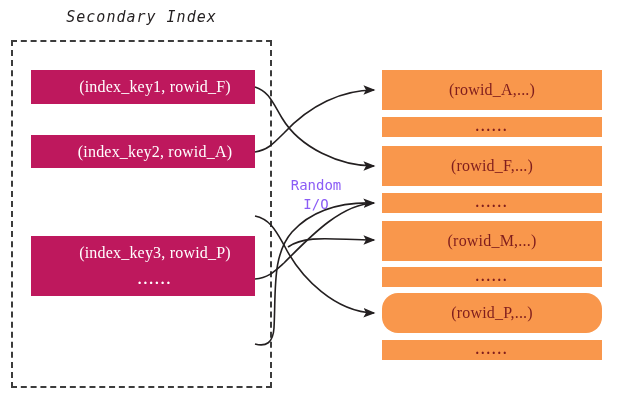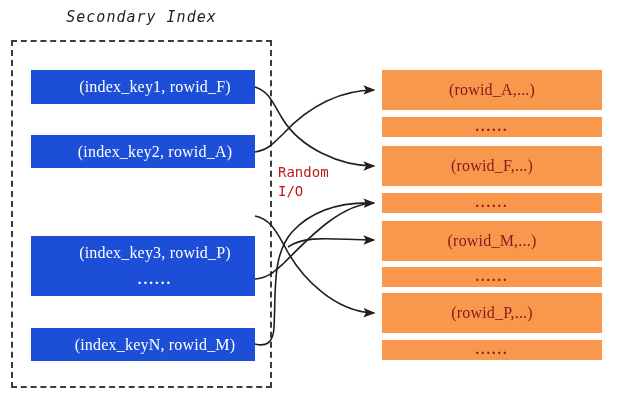--- a/index.html
+++ b/index.html
@@ -45,21 +45,21 @@
     width: 261px;
     height: 348px;
     border: 2px dashed #3c3c3c;
     box-sizing: border-box;
     background: transparent;
   }
   .idx-box {
     position: absolute;
     left: 31px;
     width: 224px;
-    background: #1d4ed8;
+    background: #be185d;
     color: #ffffff;
     display: flex;
     align-items: center;
     justify-content: center;
     font-family: "Liberation Serif", serif;
     font-size: 16px;
     letter-spacing: 0.2px;
     white-space: nowrap;
     box-sizing: border-box;
     padding-left: 24px;
@@ -85,26 +85,26 @@
     box-sizing: border-box;
   }
   .tbl-box.dots {
     letter-spacing: 2px;
     font-size: 14px;
     font-weight: bold;
   }
   #random-io-label {
     position: absolute;
     left: 278px;
-    top: 163px;
+    top: 176px;
     width: 76px;
-    text-align: left;
+    text-align: center;
     font-family: "DejaVu Sans Mono", monospace;
     font-size: 14px;
-    color: #b91c1c;
+    color: #8b5cf6;
     line-height: 19px;
   }
   #arrow-layer {
     position: absolute;
     left: 0;
     top: 0;
     width: 618px;
     height: 407px;
     pointer-events: none;
   }
@@ -120,35 +120,34 @@
   <div id="index-dashed-frame"></div>
 
   <div class="idx-box" style="top:70px; height:34px;">(index_key1, rowid_F)</div>
 
   <div class="idx-box" style="top:135px; height:33px;">(index_key2, rowid_A)</div>
 
   <div class="idx-box" style="top:200px; height:33px;margin-top:36px;">(index_key3, rowid_P)</div>
 
   <div class="idx-box dots" style="top:263px; height:33px;">......</div>
 
-  <div class="idx-box" style="top:328px; height:33px;">(index_keyN, rowid_M)</div>
 
   <div class="tbl-box" style="top:70px; height:40px;">(rowid_A,...)</div>
 
   <div class="tbl-box dots" style="top:117px; height:20px;">......</div>
 
   <div class="tbl-box" style="top:146px; height:40px;">(rowid_F,...)</div>
 
   <div class="tbl-box dots" style="top:193px; height:20px;">......</div>
 
   <div class="tbl-box" style="top:221px; height:40px;">(rowid_M,...)</div>
 
   <div class="tbl-box dots" style="top:267px; height:20px;">......</div>
 
-  <div class="tbl-box" style="top:293px; height:40px;">(rowid_P,...)</div>
+  <div class="tbl-box" style="top:293px; height:40px;border-radius:16px;">(rowid_P,...)</div>
 
   <div class="tbl-box dots" style="top:340px; height:20px;">......</div>
 
   <div id="random-io-label">
     <div>Random</div>
     <div>I/O</div>
   </div>
 
   <svg id="arrow-layer" viewBox="0 0 618 407">
     <defs>

